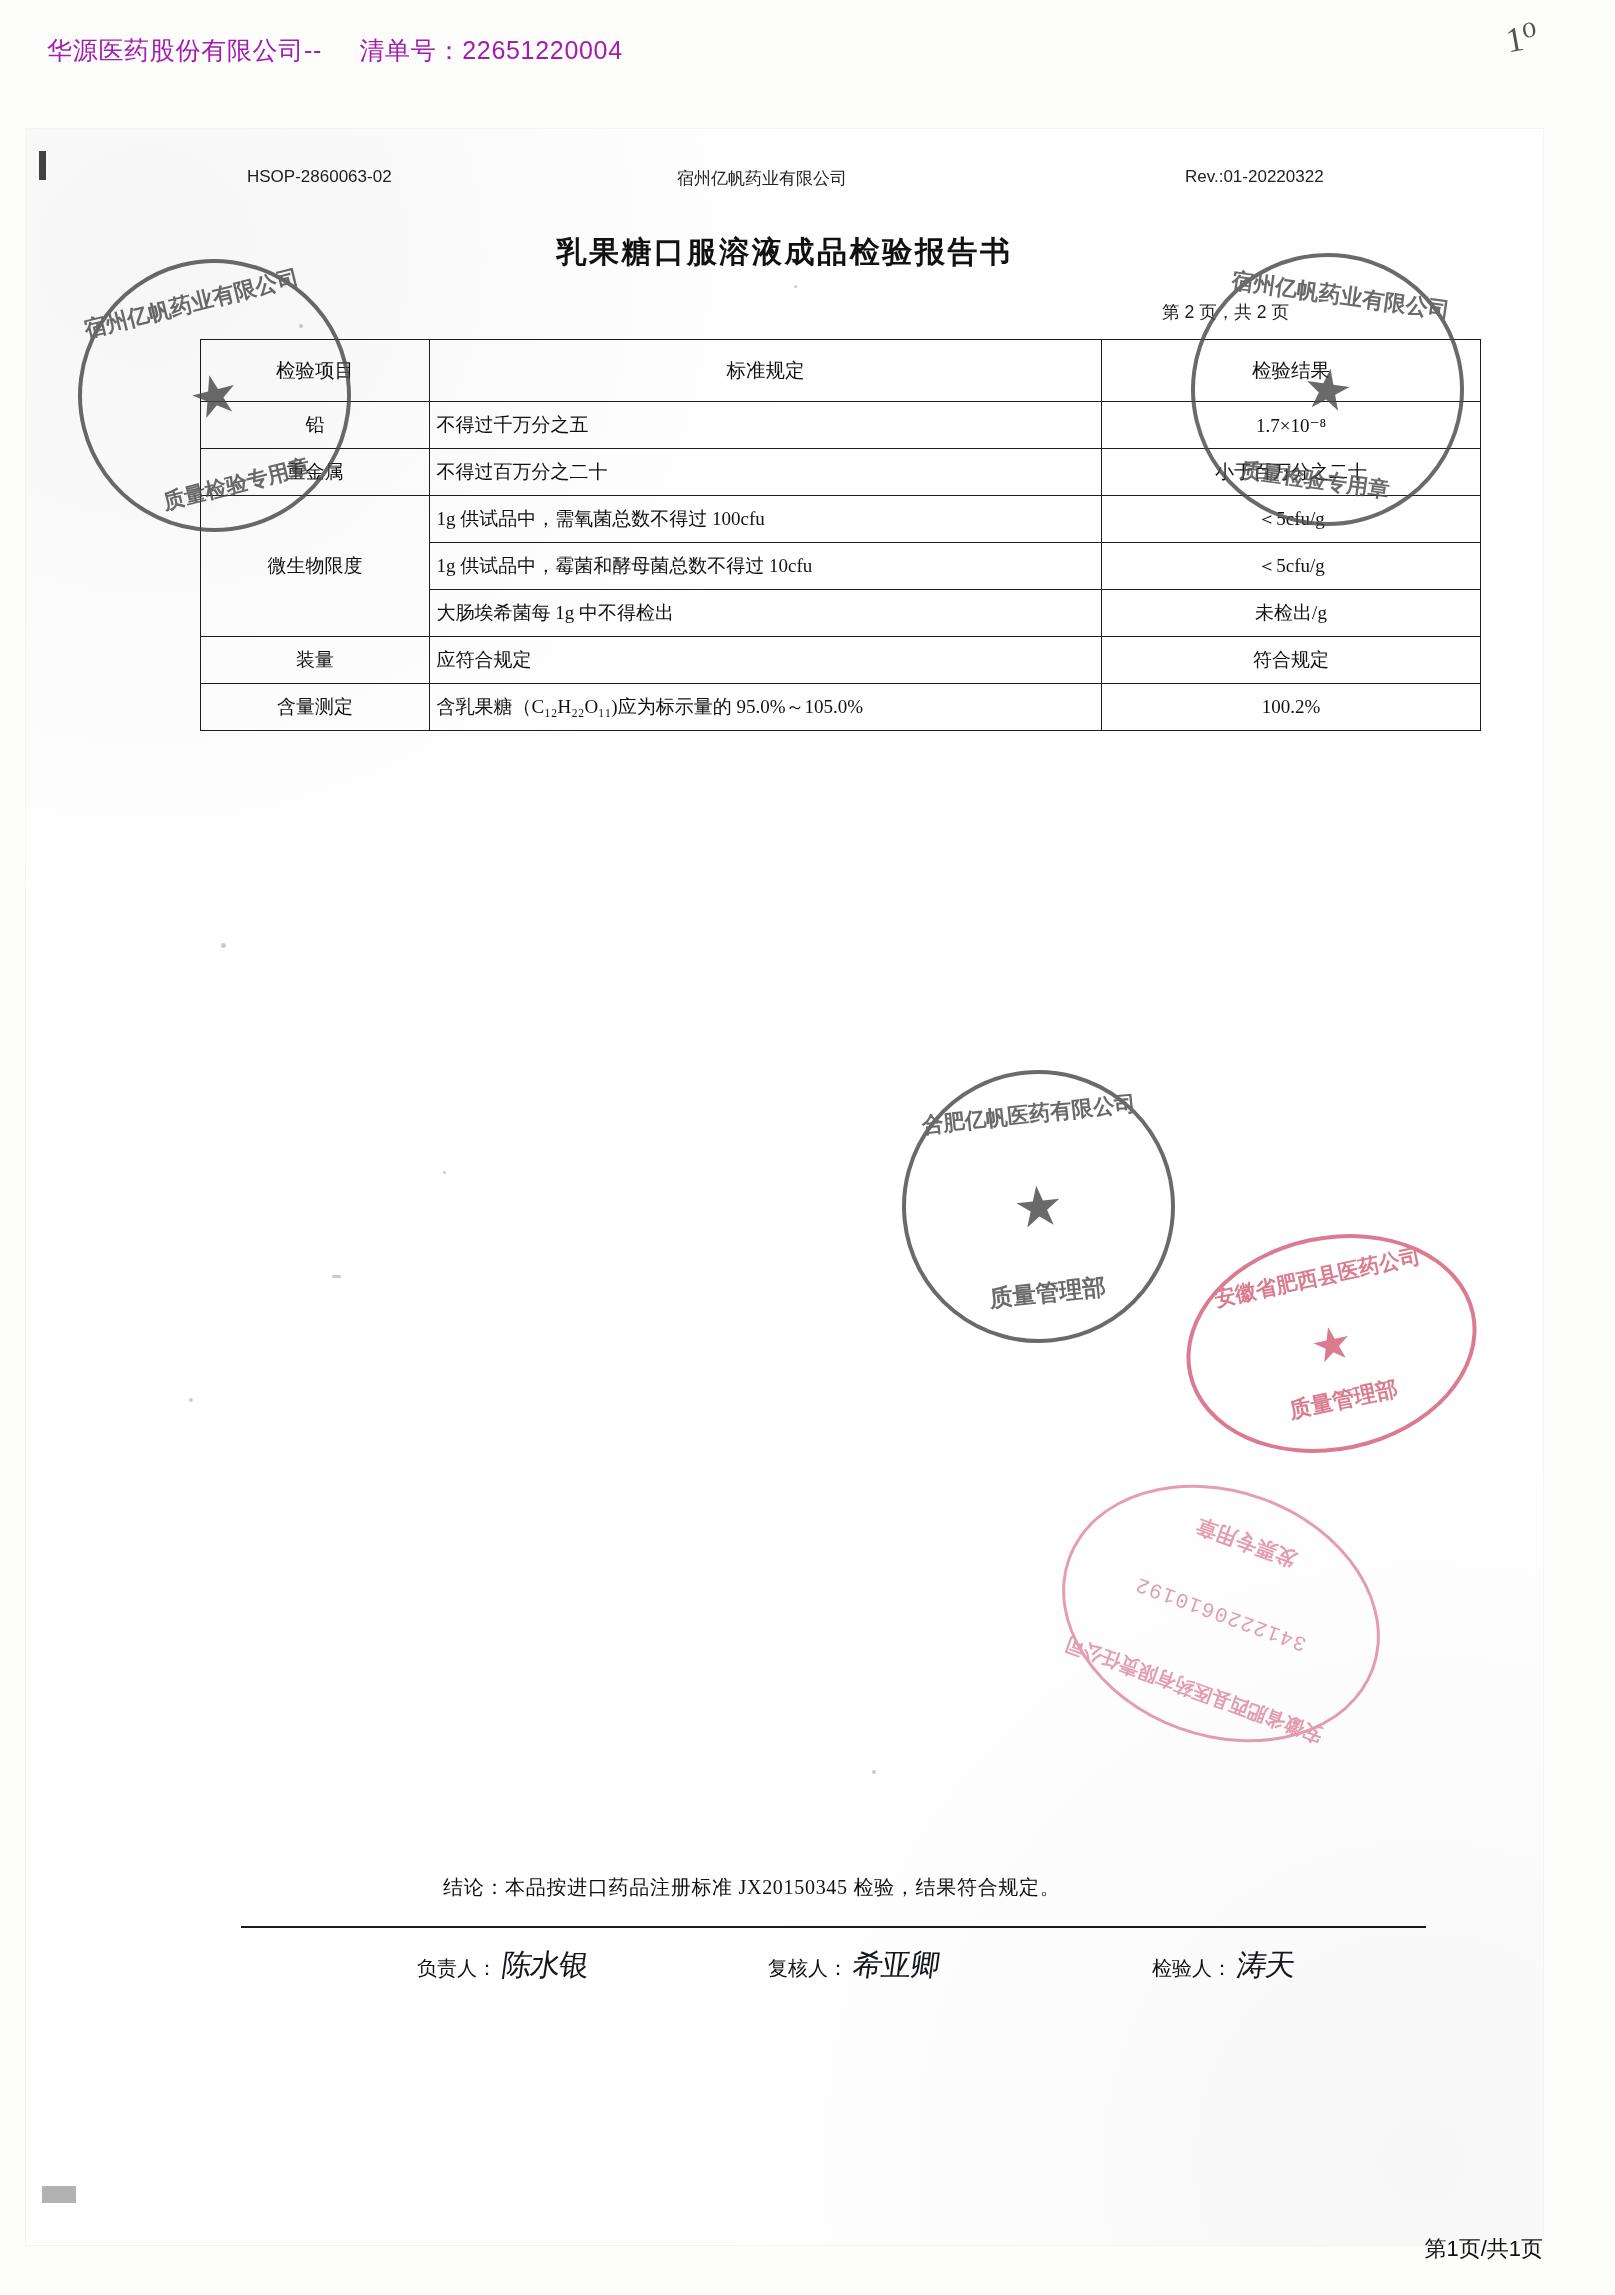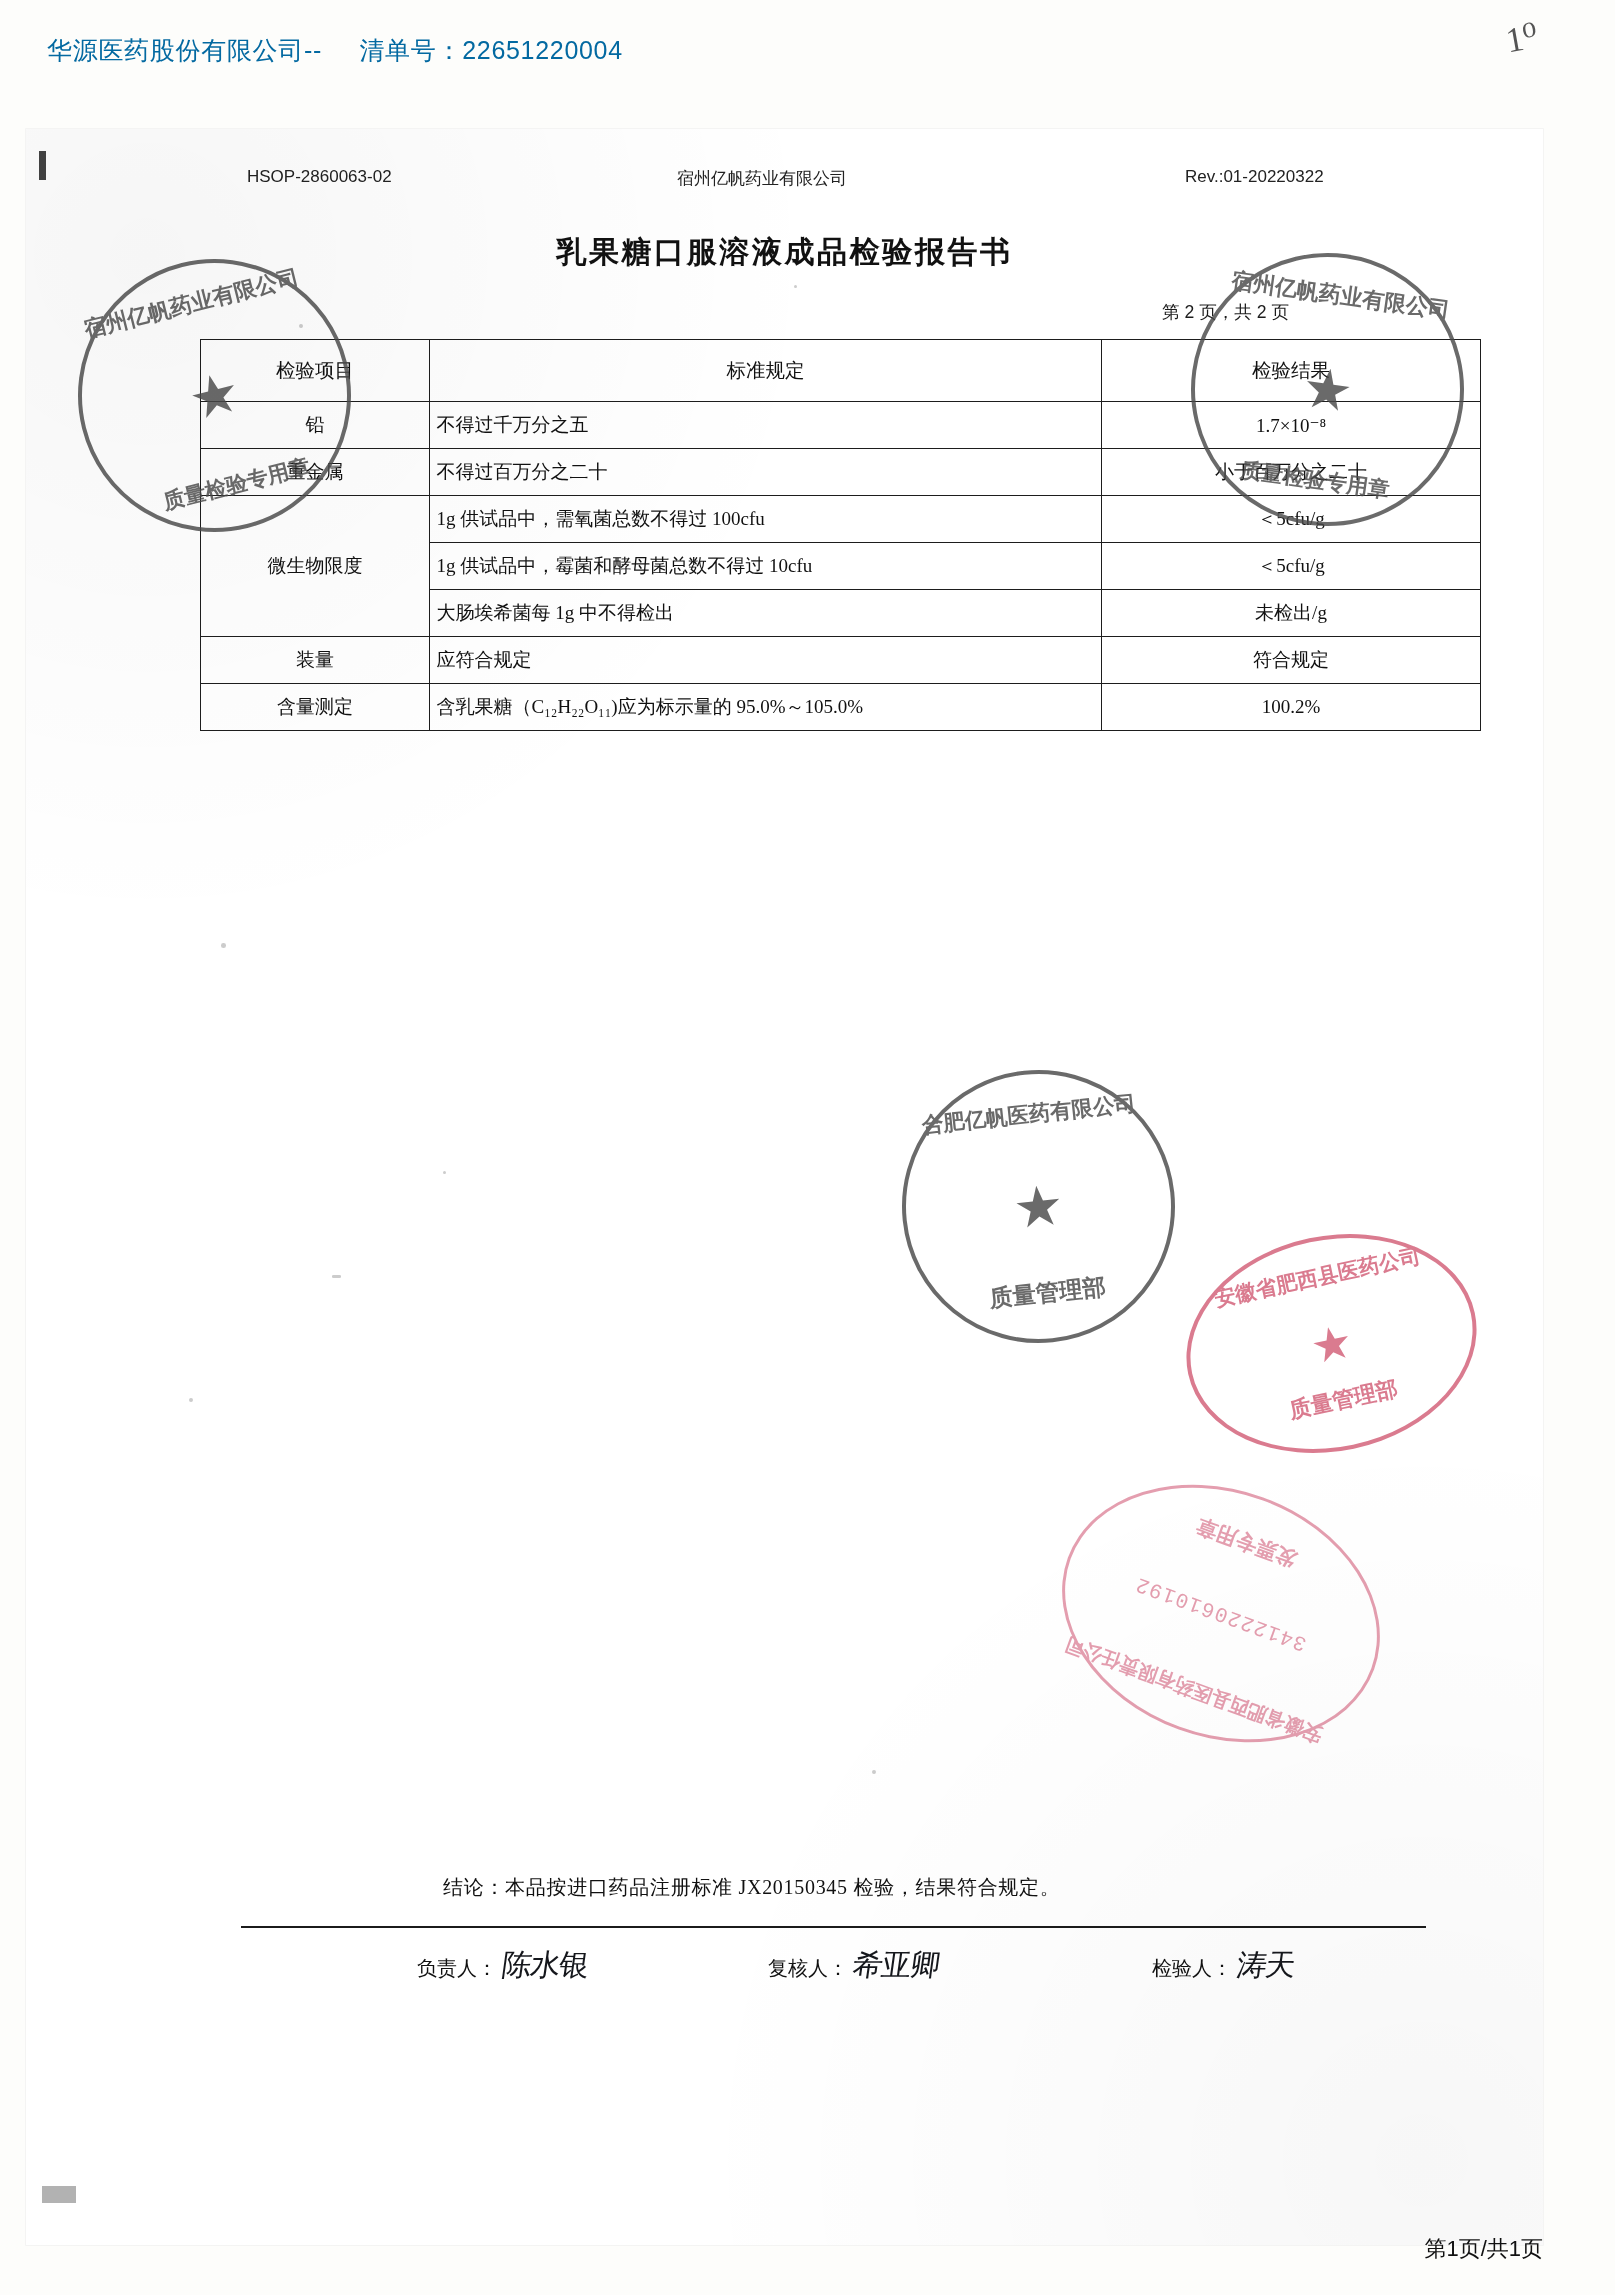--- a/index.html
+++ b/index.html
@@ -19,21 +19,21 @@
     overflow: hidden;
   }
 
   
   .doc-header {
     position: absolute;
     left: 47px;
     top: 34px;
     font-size: 25px;
     letter-spacing: 0.7px;
-    color: #0369a1;
+    color: #a21caf;
     white-space: nowrap;
   }
   .doc-header .sep {
     display: inline-block;
     width: 22px;
   }
 
   .hand-page-mark {
     position: absolute;
     right: 78px;

